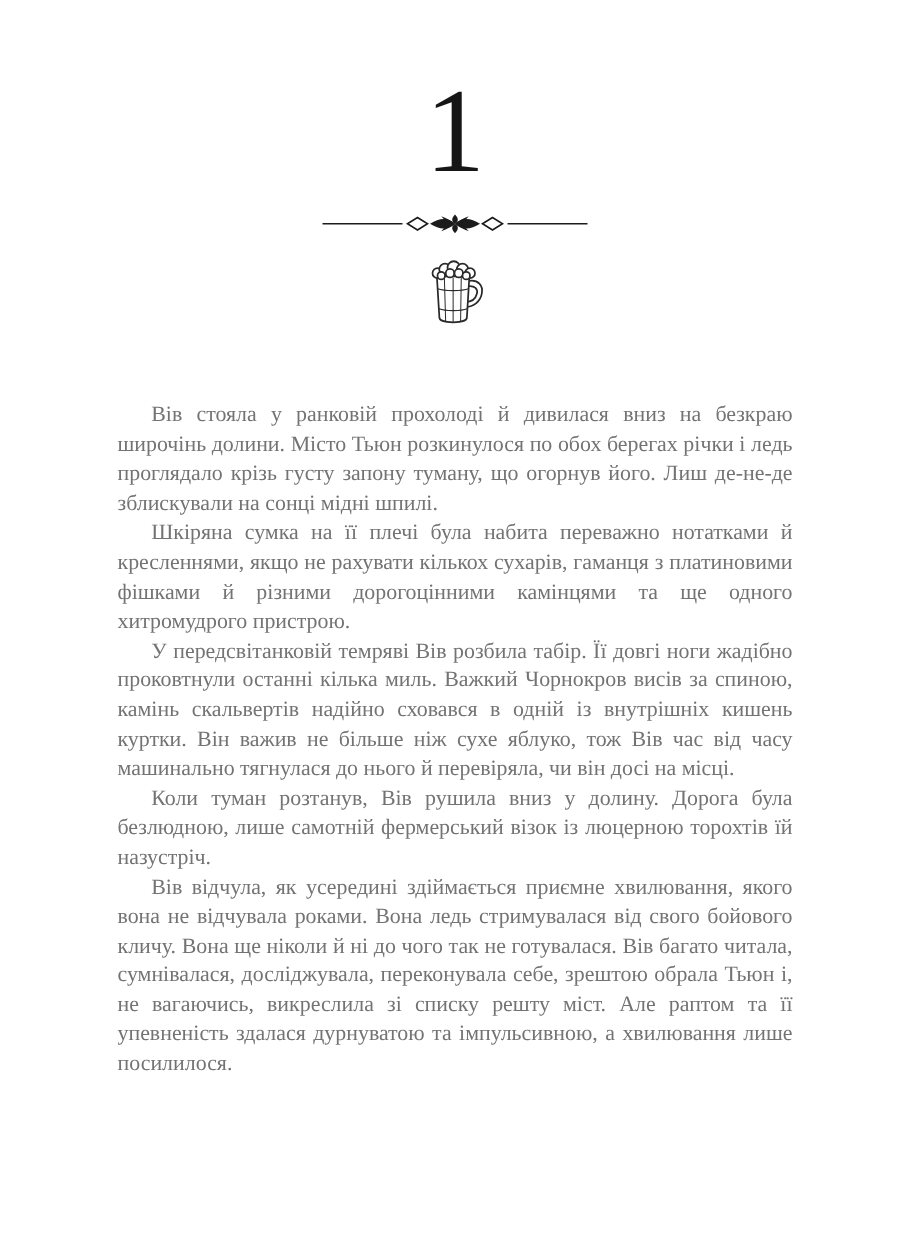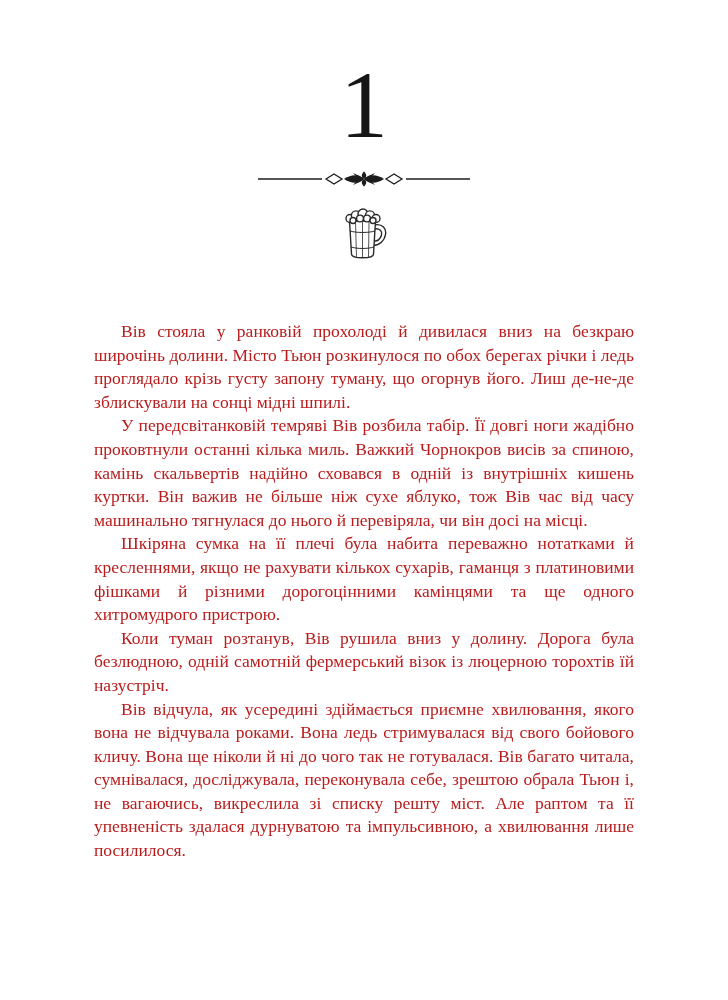--- a/index.html
+++ b/index.html
@@ -34,21 +34,21 @@
     margin-top: 18px;
     text-align: center;
     line-height: 0;
   }
   .text-block {
     width: 540px;
     margin: 60px auto 0 auto;
     font-size: 17.5px;
     line-height: 23.6px;
     text-align: justify;
-    color: #b91c1c;
+    color: #737373;
     hyphens: auto;
     -webkit-hyphens: auto;
   }
   .text-block p {
     margin: 0;
     padding: 0;
     text-indent: 27px;
   }
   .text-block .italic {
   }
@@ -100,19 +100,19 @@
         <circle cx="12" cy="12.5" r="3"></circle>
         <circle cx="19" cy="10.5" r="3.4"></circle>
         <circle cx="26" cy="10.5" r="3.4"></circle>
         <circle cx="32" cy="12.5" r="3"></circle>
       </g>
     </svg>
   </div>
 
   <div class="text-block">
       <p><span>Вів стояла у ранковій прохолоді й дивилася вниз на безкраю широчінь долини. Місто Тьюн розкинулося по обох берегах річки і ледь проглядало крізь густу запону туману, що огорнув його. Лиш де-не-де зблискували на сонці мідні шпилі.</span></p>
+      <p><span>Шкіряна сумка на її плечі була набита переважно нотатками й кресленнями, якщо не рахувати кількох сухарів, гаманця з платиновими фішками й різними дорогоцінними камінцями та ще одного хитромудрого пристрою.</span></p>
       <p><span>У передсвітанковій темряві Вів розбила табір. Її довгі ноги жадібно проковтнули останні кілька миль. Важкий Чорнокров висів за спиною, камінь скальвертів надійно сховався в одній із внутрішніх кишень куртки. Він важив не більше ніж сухе яблуко, тож Вів час від часу машинально тягнулася до нього й перевіряла, чи він досі на місці.</span></p>
-      <p><span>Шкіряна сумка на її плечі була набита переважно нотатками й кресленнями, якщо не рахувати кількох сухарів, гаманця з платиновими фішками й різними дорогоцінними камінцями та ще одного хитромудрого пристрою.</span></p>
-      <p><span>Коли туман розтанув, Вів рушила вниз у долину. Дорога була безлюдною, одній самотній фермерський візок із люцерною торохтів їй назустріч.</span></p>
+      <p><span>Коли туман розтанув, Вів рушила вниз у долину. Дорога була безлюдною, лише самотній фермерський візок із люцерною торохтів їй назустріч.</span></p>
       <p><span>Вів відчула, як усередині здіймається приємне хвилювання, якого вона не відчувала </span><span class="italic">роками</span><span>. Вона ледь стримувалася від свого бойового кличу. Вона ще ніколи й ні до чого так не готувалася. Вів багато читала, сумнівалася, досліджувала, переконувала себе, зрештою обрала Тьюн і, не вагаючись, викреслила зі списку решту міст. Але раптом та її упевненість здалася дурнуватою та імпульсивною, а хвилювання лише посилилося.</span></p>
     </div>
 
 </div>
 
 </body></html>

